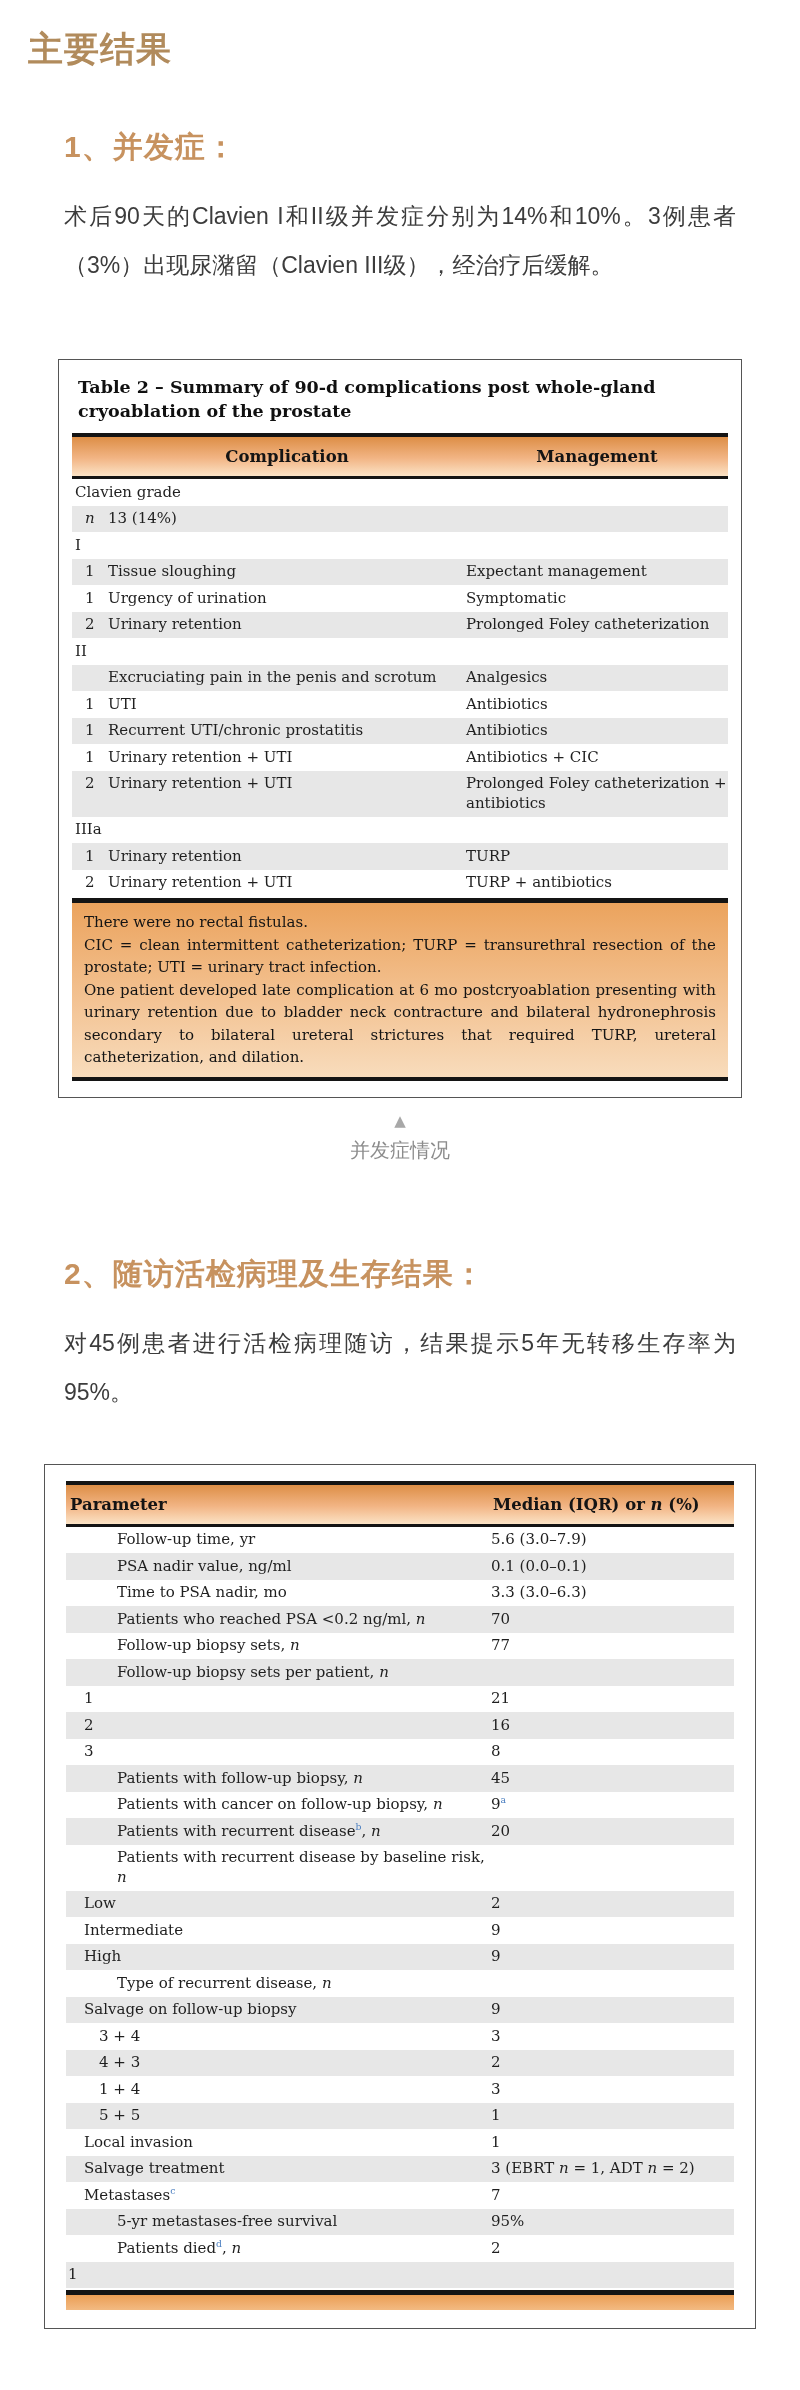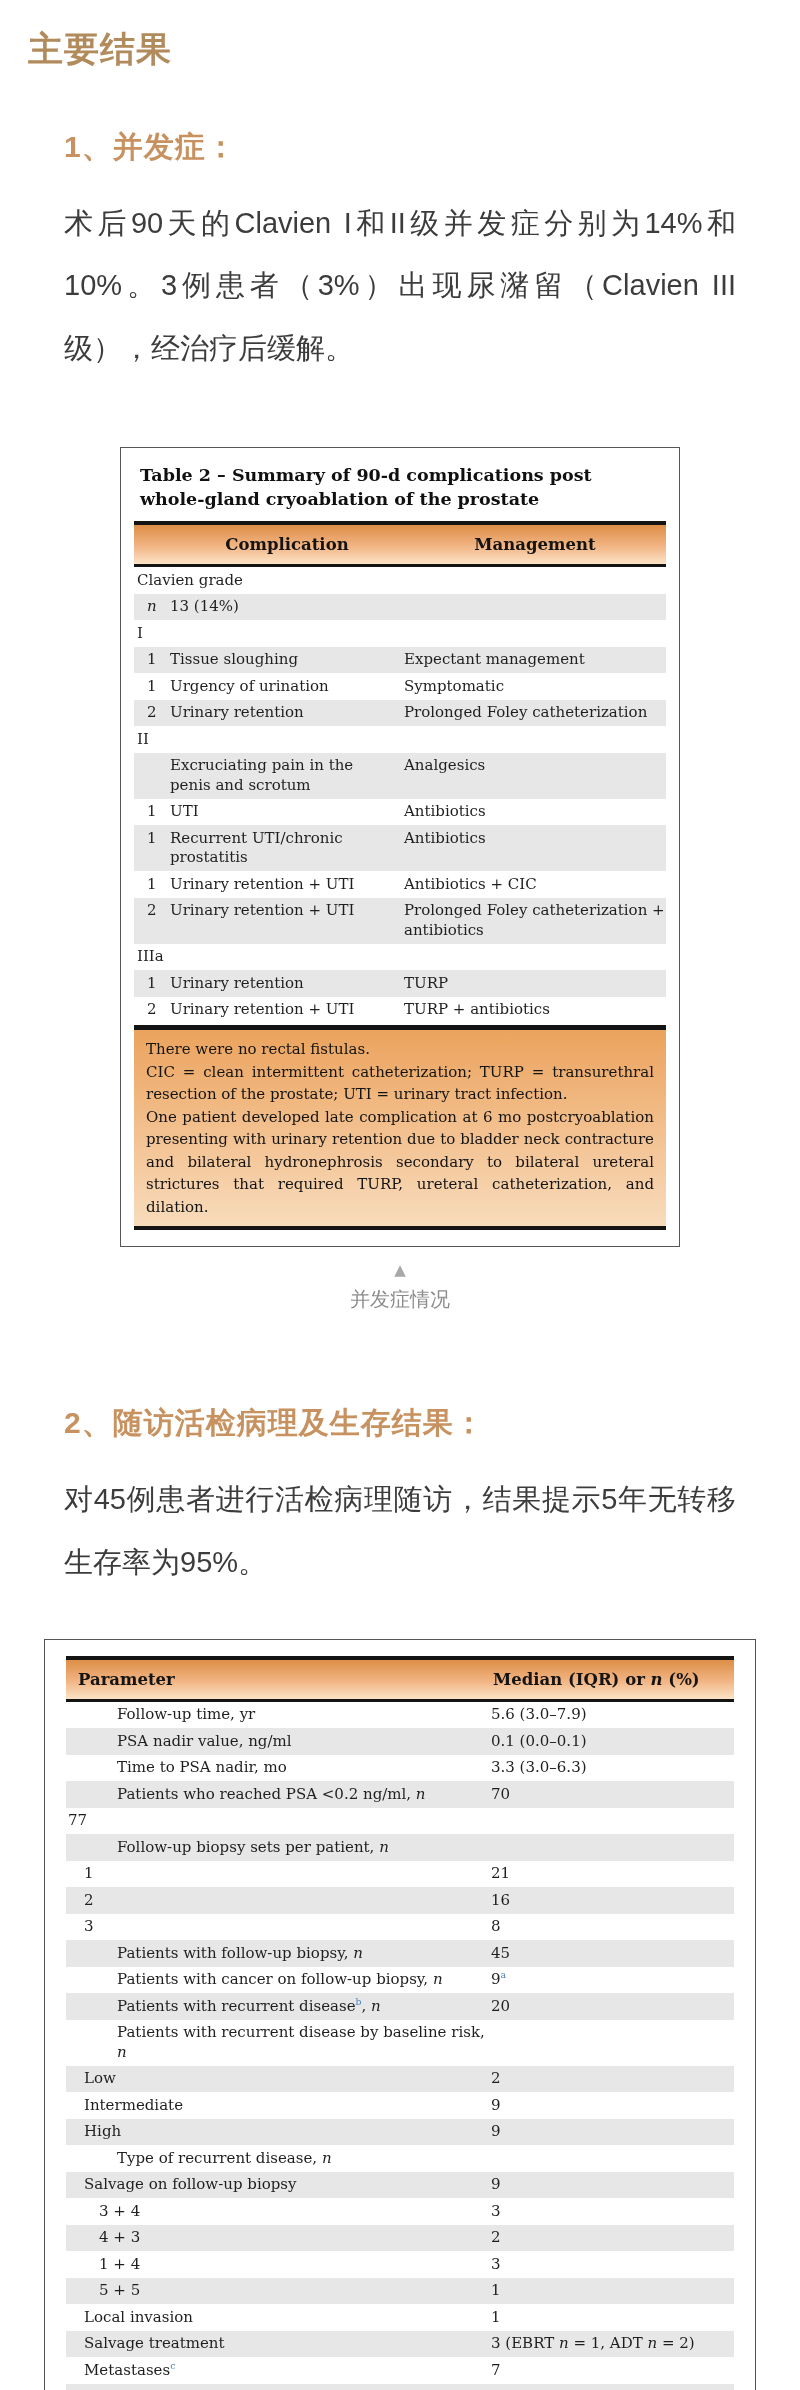--- a/index.html
+++ b/index.html
@@ -15,44 +15,44 @@
     font-family:Liberation Sans, sans-serif;
     font-weight:bold;font-size:35px;color:#b18b5c;
     margin:0 28px;letter-spacing:1px;
   }
   .sec-heading{
     font-weight:bold;font-size:30px;color:#c7925f;
     margin:54px 64px 0;letter-spacing:1px;
   }
   .para{
     margin:24px 64px 0;
-    font-size:29px;line-height:2.15;color:#3c3c3c;
+    font-size:23px;line-height:2.15;color:#3c3c3c;
     text-align:justify;
   }
   
   .figure{
     background:#fff;border:1px solid #555;
     box-sizing:border-box;
   }
-  .figure.f1{width:560px;margin:68px auto 0;padding:14px 13px 16px;}
+  .figure.f1{width:684px;margin:68px auto 0;padding:14px 13px 16px;}
   .figure.f2{width:712px;margin:46px auto 0;padding:16px 21px 18px;}
   .tbl{font-family:"DejaVu Serif","Liberation Serif",serif;color:#1f1f1f;}
   .tbl-title{
     font-weight:bold;font-size:17.5px;line-height:1.35;
     margin:2px 6px 10px;max-width:585px;color:#101010;
   }
   .tbl-head{
     border-top:4px solid #141414;border-bottom:3px solid #141414;
     background:linear-gradient(180deg,#dd8e46 0%,#f2b585 55%,#fbe3c6 100%);
     display:grid;align-items:center;
     font-weight:bold;font-size:16.5px;color:#141414;
     height:39px;
   }
   .t1-grid{grid-template-columns:36px 1fr 262px;}
-  .t2-grid{grid-template-columns:1fr 245px;padding-left:8px;}
+  .t2-grid{grid-template-columns:1fr 245px;}
   .tbl-head .hc{text-align:center;}
   .tbl-head .hl{text-align:left;padding-left:4px;}
   .rows{font-size:15px;line-height:1.3;}
   .row{display:grid;padding:3.5px 0;min-height:17px;}
   .row:nth-child(even){background:#e7e7e7;}
   .row .sec{grid-column:1 / -1;padding-left:3px;}
   .row .count{padding-left:13px;}
   .row .comp{padding-right:10px;}
   .row .param.ind0{padding-left:3px;margin-left:48px;}
   .row .param.ind1{padding-left:18px;}
@@ -201,20 +201,21 @@
       </div>
       <div class="row t2-grid">
         <div class="param ind0">Time to PSA nadir, mo</div>
         <div class="val">3.3 (3.0–6.3)</div>
       </div>
       <div class="row t2-grid">
         <div class="param ind0">Patients who reached PSA &lt;0.2 ng/ml, <i>n</i></div>
         <div class="val">70</div>
       </div>
       <div class="row t2-grid">
+        <div class="param ind0">Follow-up biopsy sets, <i>n</i></div>
         <div class="val">77</div>
       </div>
       <div class="row t2-grid">
         <div class="param ind0">Follow-up biopsy sets per patient, <i>n</i></div>
         <div class="val"></div>
       </div>
       <div class="row t2-grid">
         <div class="param ind1">1</div>
         <div class="val">21</div>
       </div>

